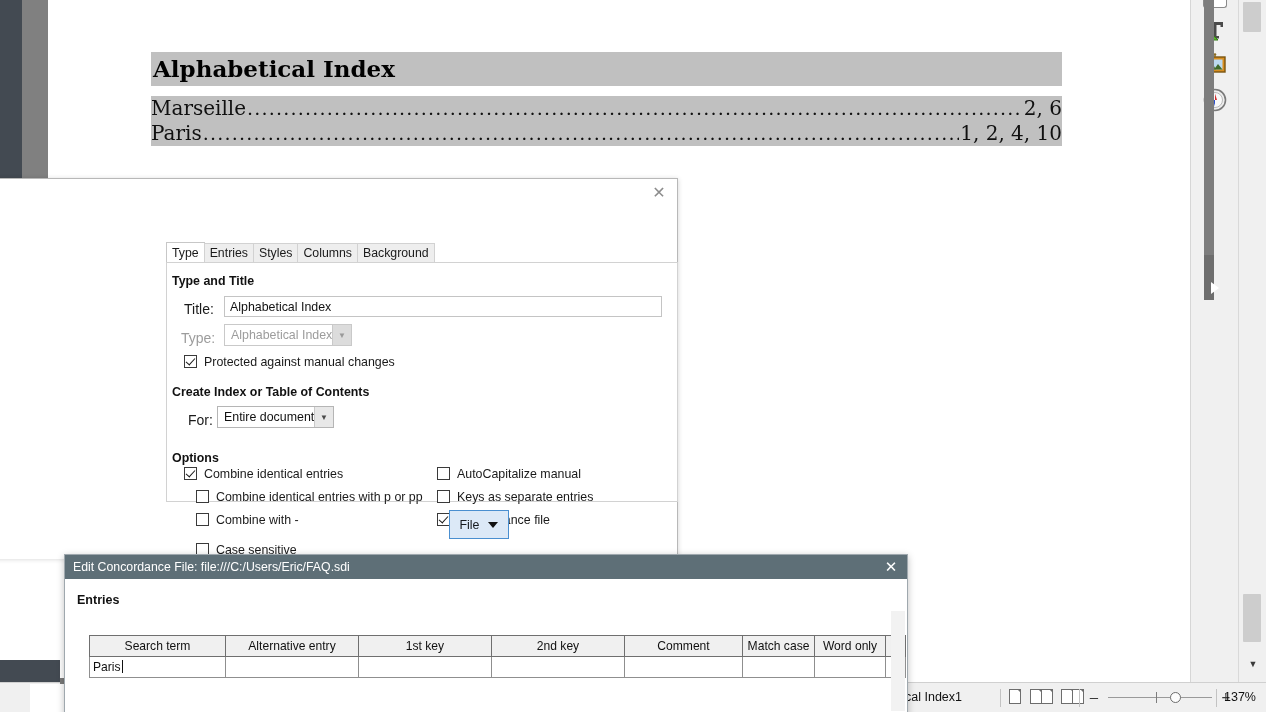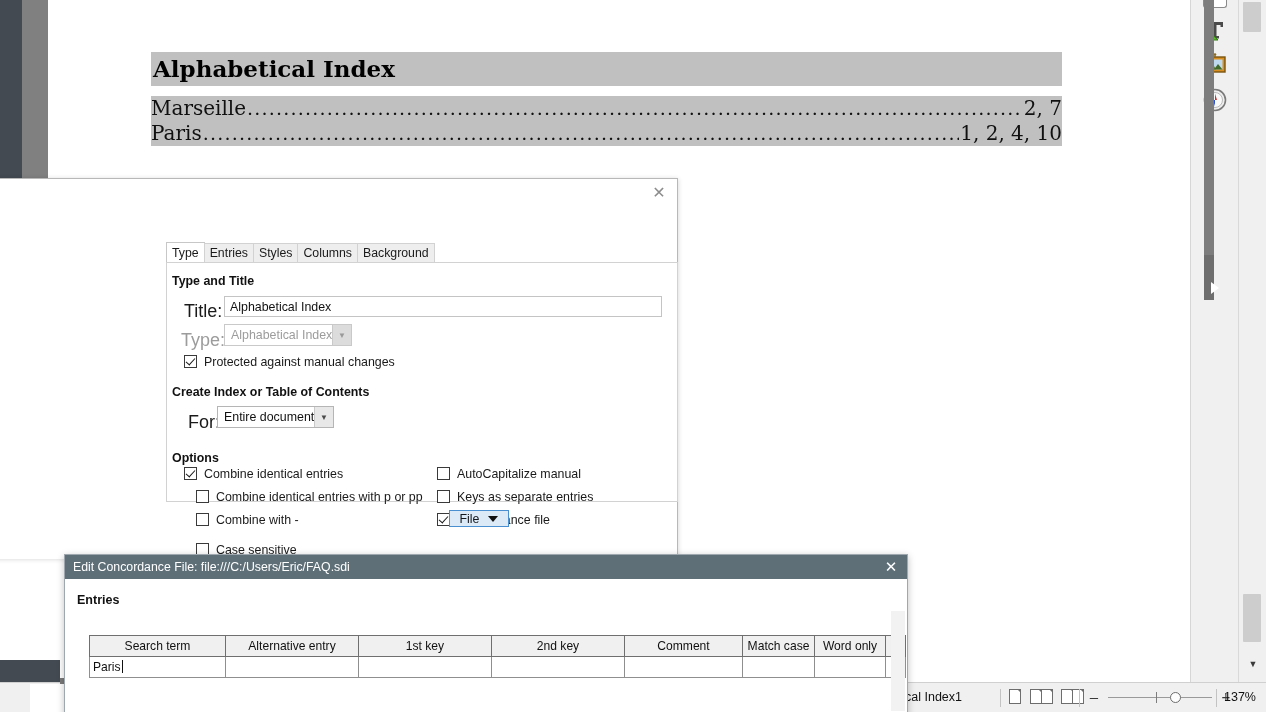--- a/index.html
+++ b/index.html
@@ -223,21 +223,21 @@
   }
   .tab.active { background: #ffffff; border-color: #c7c7c7; height: 21px; line-height: 20px; }
 
   .panel {
     position: absolute; left: 345px; top: 56px; width: 512px; height: 240px;
     background: #ffffff; border: 1px solid #d2d2d2; border-top: 1px solid #d2d2d2;
   }
   .grp-label {
     position: absolute; font-size: 12.4px; font-weight: bold; color: #111;
   }
-  .fld-label { position: absolute; font-size: 18px; color: #1a1a1a; }
+  .fld-label { position: absolute; font-size: 14px; color: #1a1a1a; }
   .fld-label.dim { color: #9c9c9c; }
 
   .textfield {
     position: absolute; background: #ffffff; border: 1px solid #c4c4c4;
     font-size: 12.4px; color: #111; padding: 0 5px; line-height: 21px; height: 21px;
   }
   .combo {
     position: absolute; height: 22px; border: 1px solid #b5b5b5; background: #ffffff;
     font-size: 12.4px; color: #111; display: flex; align-items: center;
   }
@@ -256,21 +256,21 @@
   .chkbox {
     width: 13px; height: 13px; border: 1px solid #3a3a3a; background: #ffffff;
     position: relative; flex: 0 0 auto;
   }
   .chkbox.checked:after {
     content: ""; position: absolute; left: 3px; top: 0px;
     width: 4px; height: 8px; border: solid #1a1a1a;
     border-width: 0 1.6px 1.6px 0; transform: rotate(42deg);
   }
   .btn-file {
-    position: absolute; left: 449px; top: 510px; width: 60px; height: 17px;
+    position: absolute; left: 449px; top: 510px; width: 60px; height: 29px;
     background: #dce9f7; border: 1px solid #4a8fd0;
     display: flex; align-items: center; justify-content: center; gap: 9px;
     font-size: 12.4px; color: #14181c;
   }
   .btn-file .caret {
     width: 0; height: 0; border-left: 5px solid transparent; border-right: 5px solid transparent;
     border-top: 6px solid #111;
   }
 
   
@@ -331,21 +331,21 @@
   <div class="doc-gutter-dark2"></div>
 
   <div class="index-title-band">
     <span>Alphabetical Index</span>
   </div>
 
   <div class="index-rows">
     <div class="index-row">
       <span class="idx-term">Marseille</span>
       <span class="idx-dots">......................................................................................................................................</span>
-      <span class="idx-pages">2, 7</span>
+      <span class="idx-pages">2, 6</span>
     </div>
     <div class="index-row">
       <span class="idx-term">Paris</span>
       <span class="idx-dots">......................................................................................................................................</span>
       <span class="idx-pages">1, 2, 4, 10</span>
     </div>
   </div>
 
   <div>
     <div class="frag-line" style="left:0; top:246px; width:140px;"></div>

